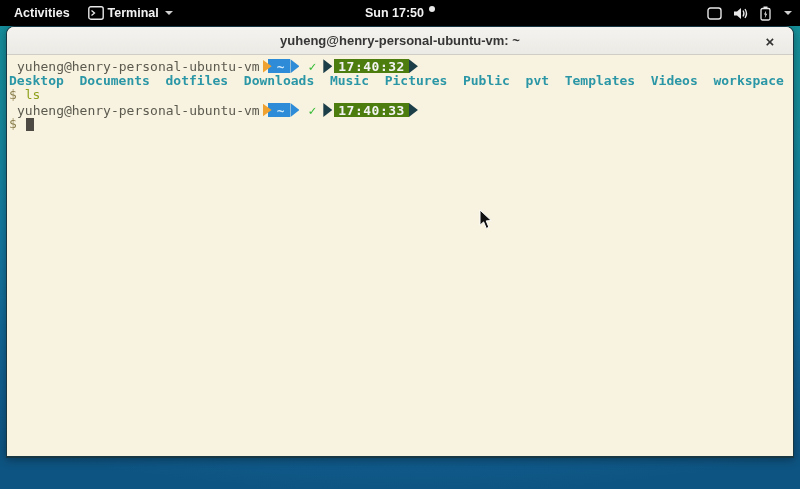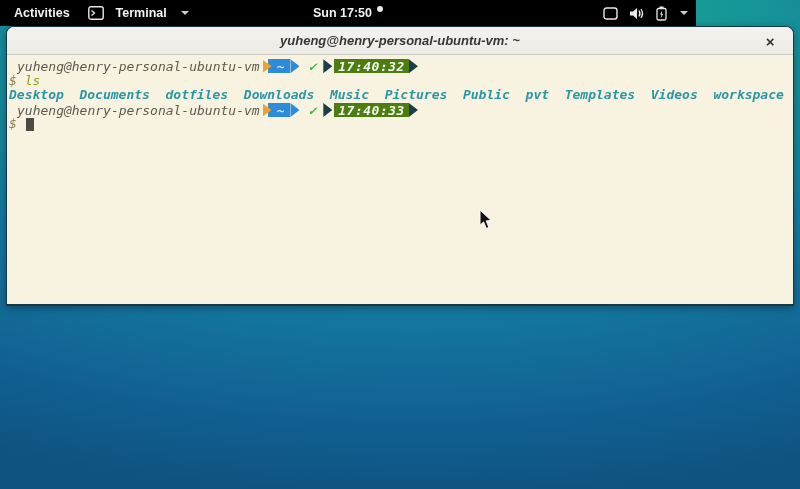--- a/index.html
+++ b/index.html
@@ -6,48 +6,47 @@
   html,body { width:800px; height:489px; overflow:hidden; }
   body {
     font-family:"Liberation Sans", sans-serif;
     background: radial-gradient(120% 95% at 52% 6%,
       #1ca98e 0%, #179a97 30%, #14779f 62%, #115f90 85%, #0e5482 100%);
     position:relative;
   }
 
   
   .topbar {
-    position:absolute; left:0; top:0; width:696px; height:26px;
+    position:absolute; left:0; top:0; width:800px; height:26px;
     background:#000; color:#f2f2f2; display:flex; align-items:center;
     font-size:12.5px; font-weight:700;
   }
   .tb-left { display:flex; align-items:center; gap:14px; padding-left:10px; }
   .activities { padding:2px 4px; cursor:pointer; }
-  .appmenu { display:flex; align-items:center; gap:12px; cursor:pointer; }
+  .appmenu { display:flex; align-items:center; gap:4px; cursor:pointer; }
   .app-icon { width:16px; height:14px; display:block; }
   .caret-down { width:0; height:0; border-left:4px solid transparent;
     border-right:4px solid transparent; border-top:4px solid #cfcfcf; margin-left:2px; }
   .tb-clock {
     position:absolute; left:0; right:0; top:0; height:26px;
     display:flex; align-items:center; justify-content:center; gap:5px;
     pointer-events:none;
   }
   .tb-clock .inner { pointer-events:auto; display:flex; align-items:flex-start; gap:5px; cursor:pointer; }
   .rec-dot { width:6px; height:6px; border-radius:50%; background:#e8e8e8; display:inline-block; }
   .tb-right { position:absolute; right:8px; top:0; height:26px; display:flex; align-items:center; gap:11px; cursor:pointer; }
   .tb-right svg { display:block; }
 
   
   .window {
-    position:absolute; left:6px; top:26px; width:788px; height:280px;
+    position:absolute; left:6px; top:26px; width:788px; height:432px;
     border:1px solid #173744; border-bottom-width:2px;
     border-radius:8px 8px 0 0;
     background:#f8f3e0;
     box-shadow:0 2px 8px rgba(0,0,0,.35);
-    font-style:italic;
   }
   .titlebar {
     height:28px; background:linear-gradient(#f4f3ef,#eceae5);
     border-bottom:1px solid #cfcdc6; border-radius:7px 7px 0 0;
     display:flex; align-items:center; justify-content:center; position:relative;
   }
   .title-text { font-size:13px; font-weight:700; color:#363636; }
   .close-btn {
     position:absolute; right:10px; top:0; width:26px; height:28px;
     display:flex; align-items:center; justify-content:center;
@@ -147,23 +146,23 @@
       </span>
       <span class="seg-blue-tail"></span>
       <span class="check">✓</span>
       <span class="arrow-dark"></span>
       <span class="seg-dark">
         <span>17:40:32</span>
       </span>
       <span class="seg-dark-tail"></span>
     </div>
 
+    <div class="tline textline"><span class="dirs">Desktop  Documents  dotfiles  Downloads  Music  Pictures  Public  pvt  Templates  Videos  workspace</span></div>
+
     <div class="tline textline"><span class="dollar">$</span><span> </span><span class="cmd">ls</span></div>
-
-    <div class="tline textline"><span class="dirs">Desktop  Documents  dotfiles  Downloads  Music  Pictures  Public  pvt  Templates  Videos  workspace</span></div>
 
     <div class="tline">
       <span class="userhost">yuheng@henry-personal-ubuntu-vm</span>
       <span class="pl-gap"></span>
       <span class="arrow-orange"></span>
       <span class="seg-blue">
         <span>~</span>
       </span>
       <span class="seg-blue-tail"></span>
       <span class="check">✓</span>

